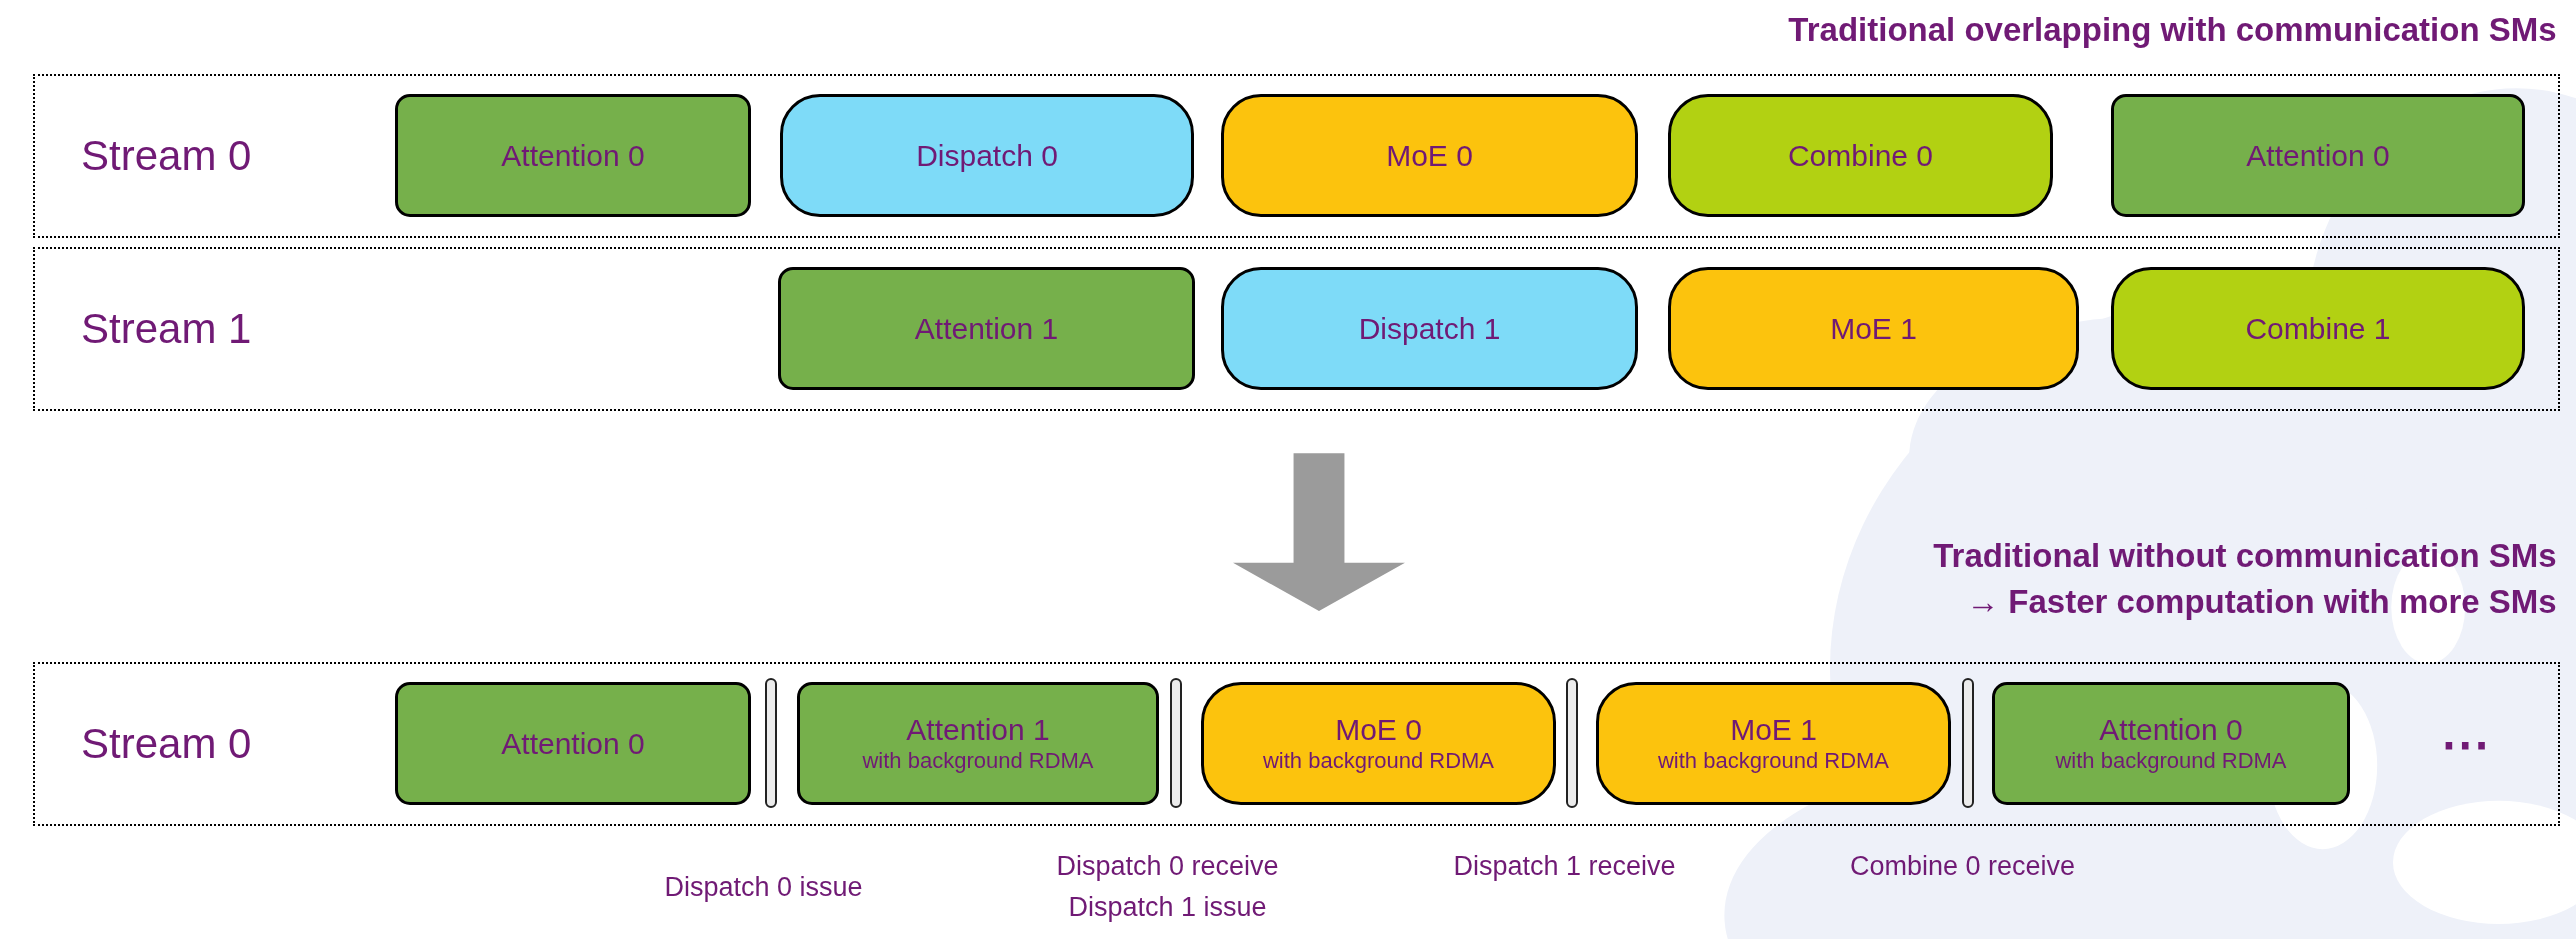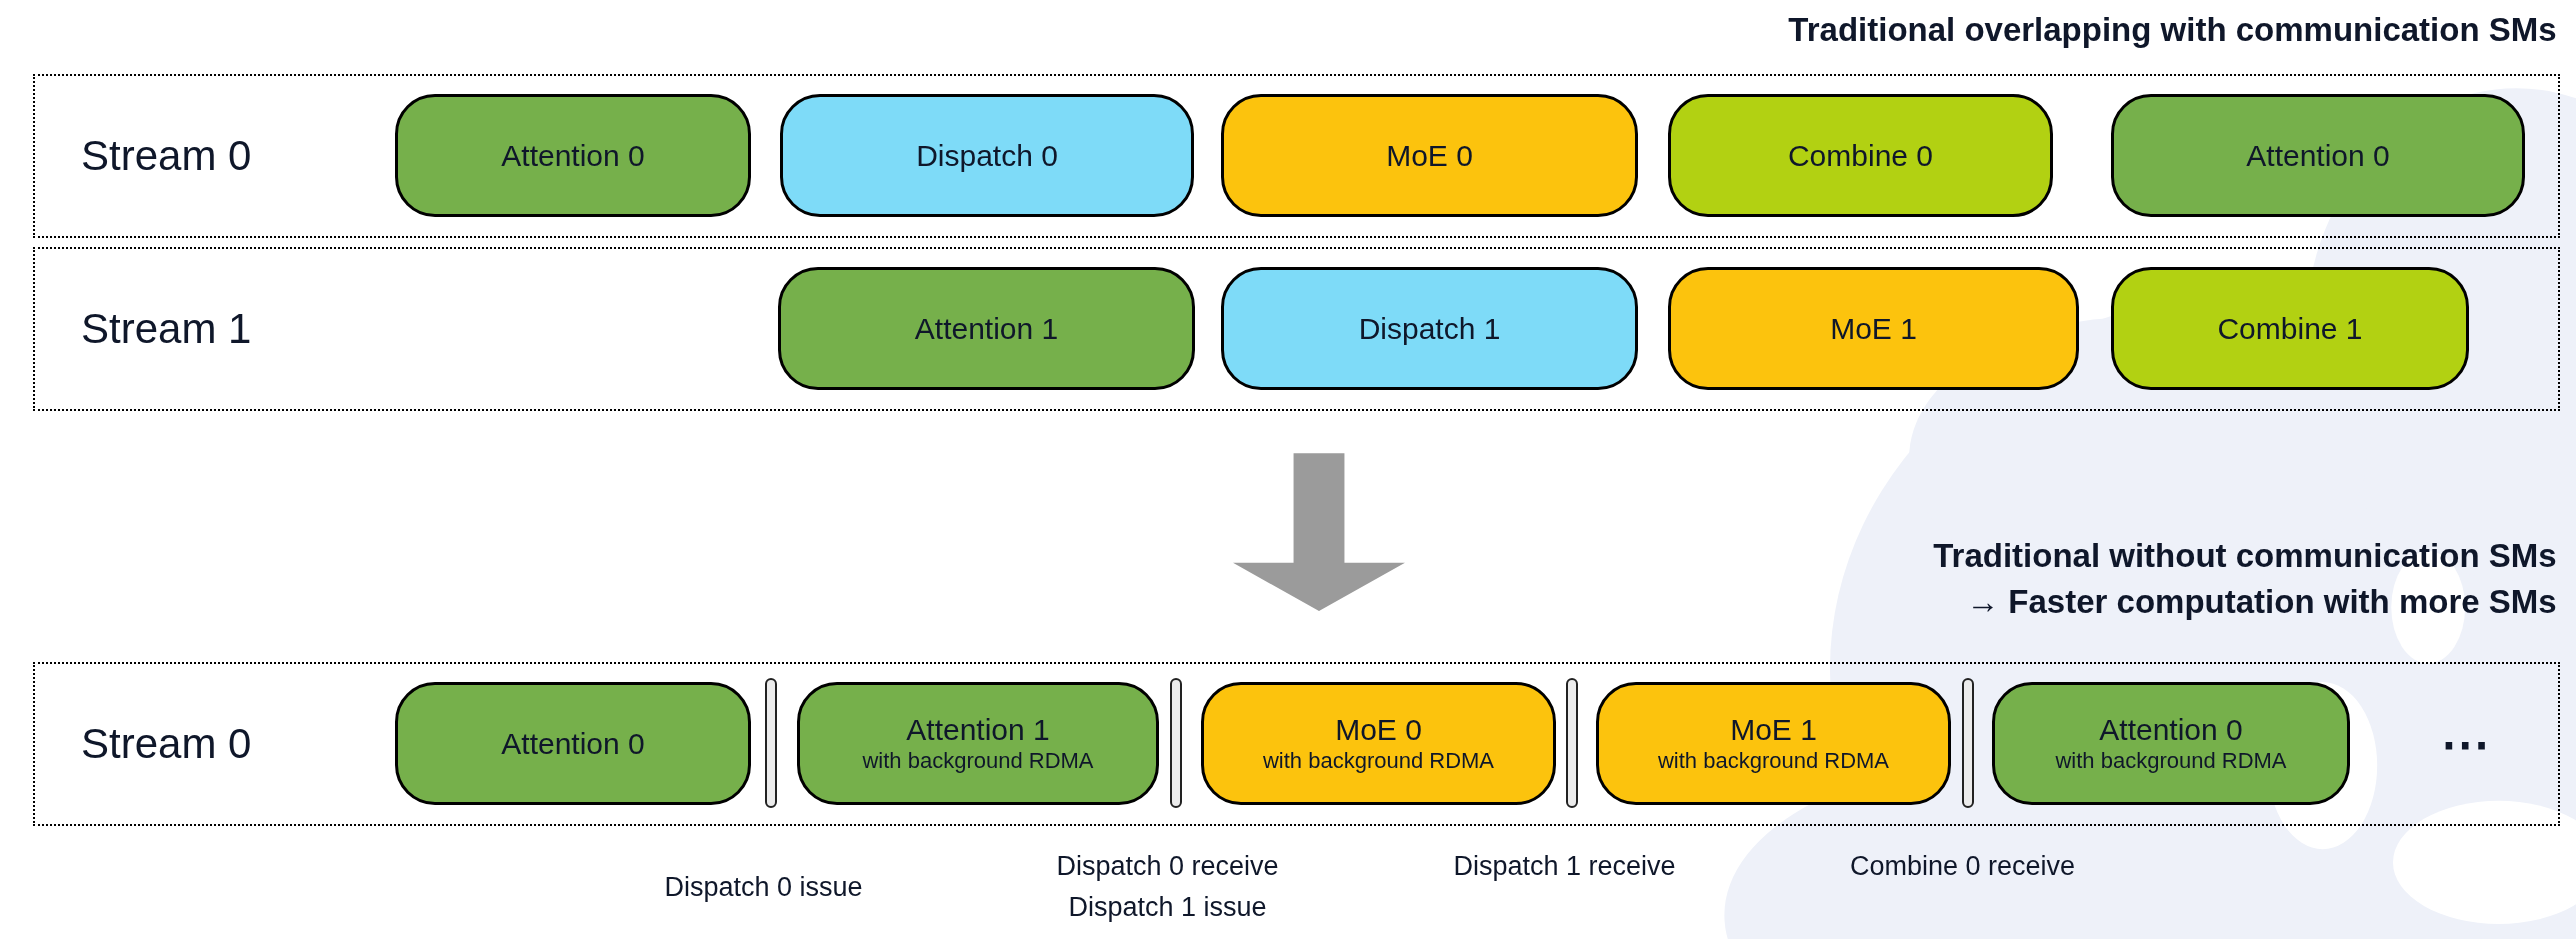--- a/index.html
+++ b/index.html
@@ -1,21 +1,21 @@
 <!DOCTYPE html>
 <html style="font-size:14px"><head>
 <meta charset="utf-8">
 <style>
   html,body{margin:0;padding:0;background:#ffffff;}
   #canvas{
     position:relative;
     width:2576px;height:940px;
     background:#ffffff;
     font-family:"Liberation Sans", sans-serif;
-    color:#0f172a;
+    color:#701a75;
     overflow:hidden;
   }
   .wm{position:absolute;left:0;top:0;z-index:0;pointer-events:none;}
   .layer{position:absolute;left:0;top:0;width:100%;height:100%;z-index:1;}
   .title{
     position:absolute;right:19.4px;
     font-weight:bold;font-size:33px;line-height:46px;
     text-align:right;white-space:nowrap;
   }
   .lane{
@@ -30,21 +30,21 @@
   .blk{
     position:absolute;top:17.6px;height:123px;
     border:3.1px solid #000;border-radius:40px;
     box-sizing:border-box;
     display:flex;flex-direction:column;align-items:center;justify-content:center;
     text-align:center;
   }
   .blk .lbl{font-size:30px;line-height:35px;}
   .blk .sub{font-size:22px;line-height:28px;}
   .blk .sub:empty{display:none;}
-  .c-green{background:#76b04b;}
+  .c-green{background:#76b04b;border-radius:15px;}
   .c-blue{background:#7edbf8;}
   .c-yellow{background:#fcc30d;}
   .c-lime{background:#b2d112;}
   .sep{
     position:absolute;top:14px;height:130px;width:12.3px;
     background:#ececec;border:2.2px solid #222;border-radius:8px;
     box-sizing:border-box;
   }
   .dots{
     position:absolute;top:0;height:100%;width:114px;
@@ -99,21 +99,21 @@
       <div class="lane-label">Stream 1</div>
       <div class="blk c-green" style="left:743px;width:417px;">
           <div class="lbl">Attention 1</div>
         </div>
       <div class="blk c-blue" style="left:1186px;width:417px;">
           <div class="lbl">Dispatch 1</div>
         </div>
       <div class="blk c-yellow" style="left:1633px;width:411px;">
           <div class="lbl">MoE 1</div>
         </div>
-      <div class="blk c-lime" style="left:2076px;width:358px;">
+      <div class="blk c-lime" style="left:2076px;width:414px;">
           <div class="lbl">Combine 1</div>
         </div>
     </div>
 
     <svg style="position:absolute;left:1233px;top:453px;" width="172" height="160" viewBox="0 0 196 182">
       <polygon points="69,0 127,0 127,125 196,125 98,180 0,125 69,125" fill="#9b9b9b"></polygon>
     </svg>
 
     <div class="title" style="top:533px;">
       <div>Traditional without communication SMs</div>

